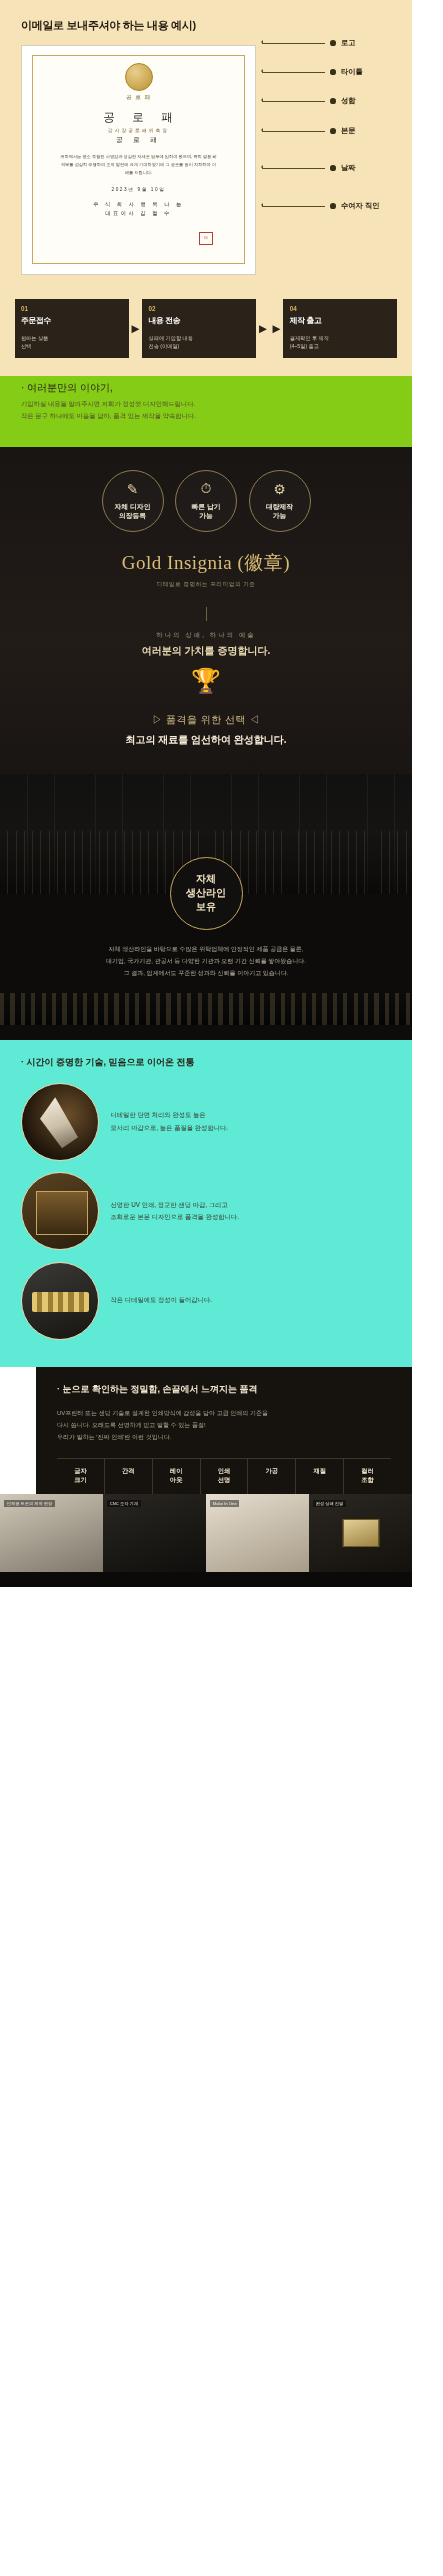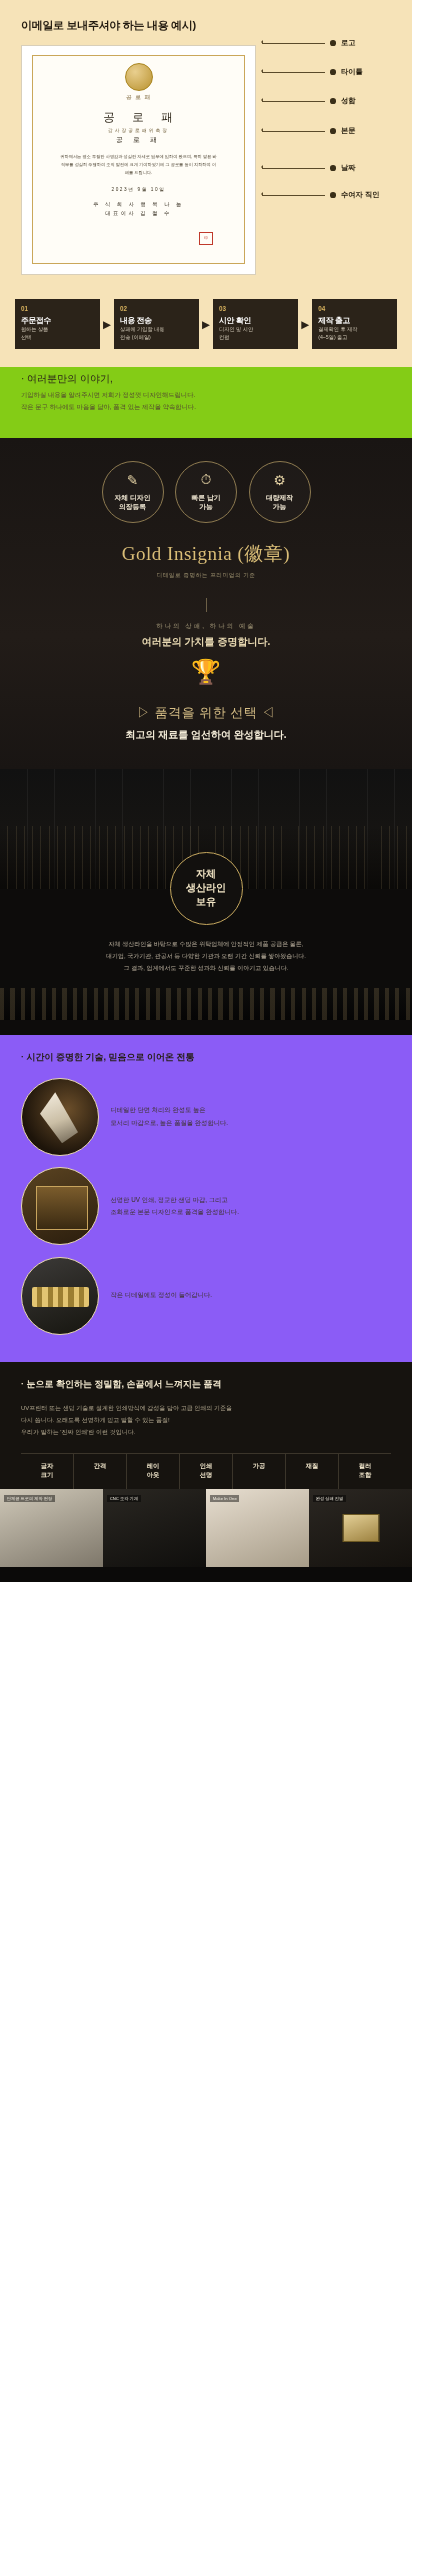--- a/index.html
+++ b/index.html
@@ -96,21 +96,21 @@
   
   .sec-steps {
     background: #f6e3b8; padding: 3.1px 14.6px 18px 14.6px;
     display: flex; align-items: stretch; gap: 0;
   }
   .step {
     background: #2b2319; color: #fff; flex: 1; padding: 6.3px 5.2px 7.3px 6.3px;
     position: relative;
   }
   .step .num { font-size: 6.3px; color: #d9b35e; font-weight: bold; margin-bottom: 3.1px; }
-  .step .nm { font-size: 7.8px; font-weight: bold; margin-bottom: 0; letter-spacing: -0.3px;}
+  .step .nm { font-size: 7.8px; font-weight: bold; margin-bottom: 9px; letter-spacing: -0.3px;}
   .step .ds { font-size: 5.2px; line-height: 1.5; color: #cfc6b5; }
   .step-arrow {
     width: 13.6px; display: flex; align-items: center; justify-content: center;
     color: #2b2319; font-size: 10.4px;
   }
 
   
   .sec-msg { background: #84cc16; padding: 5.2px 21px 25px 21px; }
   .sec-msg .l1 { font-size: 10px; color: #2b2319; margin-bottom: 3.1px; }
   .sec-msg .l2 { font-size: 11px; font-weight: bold; color: #1d1710; margin-bottom: 13.6px; }
@@ -131,21 +131,21 @@
   .badge-c .t1 { font-size: 6.8px; font-weight: bold; line-height: 1.4; color: #f2e9d4; }
   .gold-title {
     font-family: "Liberation Serif", serif; font-size: 19px;
     color: #d9bd77; letter-spacing: 0.5px; margin-bottom: 5.2px;
   }
   .gold-sub { font-size: 5.7px; color: #9d916f; letter-spacing: 0.5px; margin-bottom: 18px; }
   .divider-sm { width: 0.5px; height: 13.6px; background: #6d6047; margin: 0 auto 10.4px auto; }
   .mid1 { font-size: 6.3px; color: #a69a7a; margin-bottom: 4.2px; letter-spacing: 2.1px; }
   .mid2 { font-size: 10px; color: #e8d9b2; font-weight: bold; margin-bottom: 9px; }
   .trophy { font-size: 24px; color: #c9ab68; margin-bottom: 18px; }
-  .pick1 { font-size: 13px; color: #d6be86; margin-bottom: 5.2px; letter-spacing: 0.5px;}
+  .pick1 { font-size: 10px; color: #d6be86; margin-bottom: 5.2px; letter-spacing: 0.5px;}
   .pick2 { font-size: 10px; color: #f4ecd8; font-weight: bold; }
 
   
   .sec-factory {
     background: #0d0c0b; padding: 0 0 15.7px 0; position: relative;
     text-align: center;
   }
   .factory-art {
     height: 120px; background:
       repeating-linear-gradient(90deg, rgba(255,255,255,0.05) 0 0.5px, transparent 0.5px 13.6px),
@@ -166,21 +166,21 @@
   }
   .factory-text { font-size: 6px; color: #bdb3a0; line-height: 2; padding: 0 42px; }
   .city-strip {
     height: 32px; margin-top: 13.6px;
     background:
       repeating-linear-gradient(90deg, rgba(210,180,120,.18) 0 4.2px, transparent 4.2px 10.4px),
       linear-gradient(180deg, rgba(0,0,0,0) 0%, #050505 100%);
   }
 
   
-  .sec-trad { background: #8b5cf6; padding: 15.7px 21px 15.7px 21px; }
+  .sec-trad { background: #5eead4; padding: 15.7px 21px 15.7px 21px; }
   .trad-head { font-size: 9px; font-weight: bold; color: #241d12; margin-bottom: 13.6px; }
   .trad-row { display: flex; align-items: center; gap: 11.5px; margin-bottom: 11.5px; }
   .photo {
     width: 78px; height: 78px; border-radius: 50%; flex: none;
     border: 1.6px solid #e7d6ac; overflow: hidden; position: relative;
   }
   .ph1 { background: radial-gradient(circle at 60% 40%, #6b4e2a, #1d140a 70%); }
   .ph1:after {
     content: ""; position: absolute; left: 18px; top: 13.6px; width: 38px; height: 51px;
     background: linear-gradient(160deg, #f6efe2 0%, #cbbfa6 55%, #6d6353 100%);
@@ -193,21 +193,21 @@
   }
   .ph3 { background: linear-gradient(160deg,#3c3a38,#16150f); }
   .ph3:after {
     content: ""; position: absolute; left: 10.4px; top: 29px; width: 57px; height: 20px;
     background: repeating-linear-gradient(90deg,#e3c572 0 5.2px,#9c7f32 5.2px 10.4px);
     border-radius: 2.1px;
   }
   .trad-txt { font-size: 6.3px; color: #3a3022; line-height: 2; }
 
   
-  .sec-qual { background: #16130f; color: #e7dcc4; padding: 15.7px 21px 0 21px; }
+  .sec-qual { background: #16130f; color: #e7dcc4; padding: 15.7px 21px 0 21px; margin-left: 36px; }
   .qual-head { font-size: 9px; font-weight: bold; color: #f0e6cd; margin-bottom: 11.5px; }
   .qual-body { font-size: 6px; color: #b2a88f; line-height: 2; margin-bottom: 14.6px; }
   .chips { display: flex; gap: 0; border-top: 0.5px solid #3b352a; }
   .chip {
     flex: 1; text-align: center; padding: 8.3px 2.1px 10.4px 2.1px;
     font-size: 6.3px; font-weight: bold; color: #efe4c9; line-height: 1.35;
     border-right: 0.5px solid #3b352a;
   }
   .chip:last-child { border-right: none; }
 
@@ -271,21 +271,21 @@
       <div class="callout" style="top:88px;">
         <span class="line"></span>
         <span class="dot"></span>
         <span class="txt">본문</span>
       </div>
       <div class="callout" style="top:125px;">
         <span class="line"></span>
         <span class="dot"></span>
         <span class="txt">날짜</span>
       </div>
-      <div class="callout" style="top:152px;justify-content:space-between;">
+      <div class="callout" style="top:163px;justify-content:space-between;">
         <span class="line"></span>
         <span class="dot"></span>
         <span class="txt">수여자 직인</span>
       </div>
     </div>
   </div>
 
   <div class="sec-steps">
     <div class="step">
       <div class="num">01</div>
@@ -294,26 +294,20 @@
 선택</div>
     </div>
     <div class="step-arrow">▶</div>
     <div class="step">
       <div class="num">02</div>
       <div class="nm">내용 전송</div>
       <div class="ds" style="white-space:pre-line">상패에 기입할 내용
 전송 (이메일)</div>
     </div>
     <div class="step-arrow">▶</div>
-    <div class="step">
-      <div class="num">03</div>
-      <div class="nm">시안 확인</div>
-      <div class="ds" style="white-space:pre-line">디자인 및 시안
-컨펌</div>
-    </div>
     <div class="step-arrow">▶</div>
     <div class="step">
       <div class="num">04</div>
       <div class="nm">제작 출고</div>
       <div class="ds" style="white-space:pre-line">결제확인 후 제작
 (4~5일) 출고</div>
     </div>
   </div>
 
   <div class="sec-msg">

